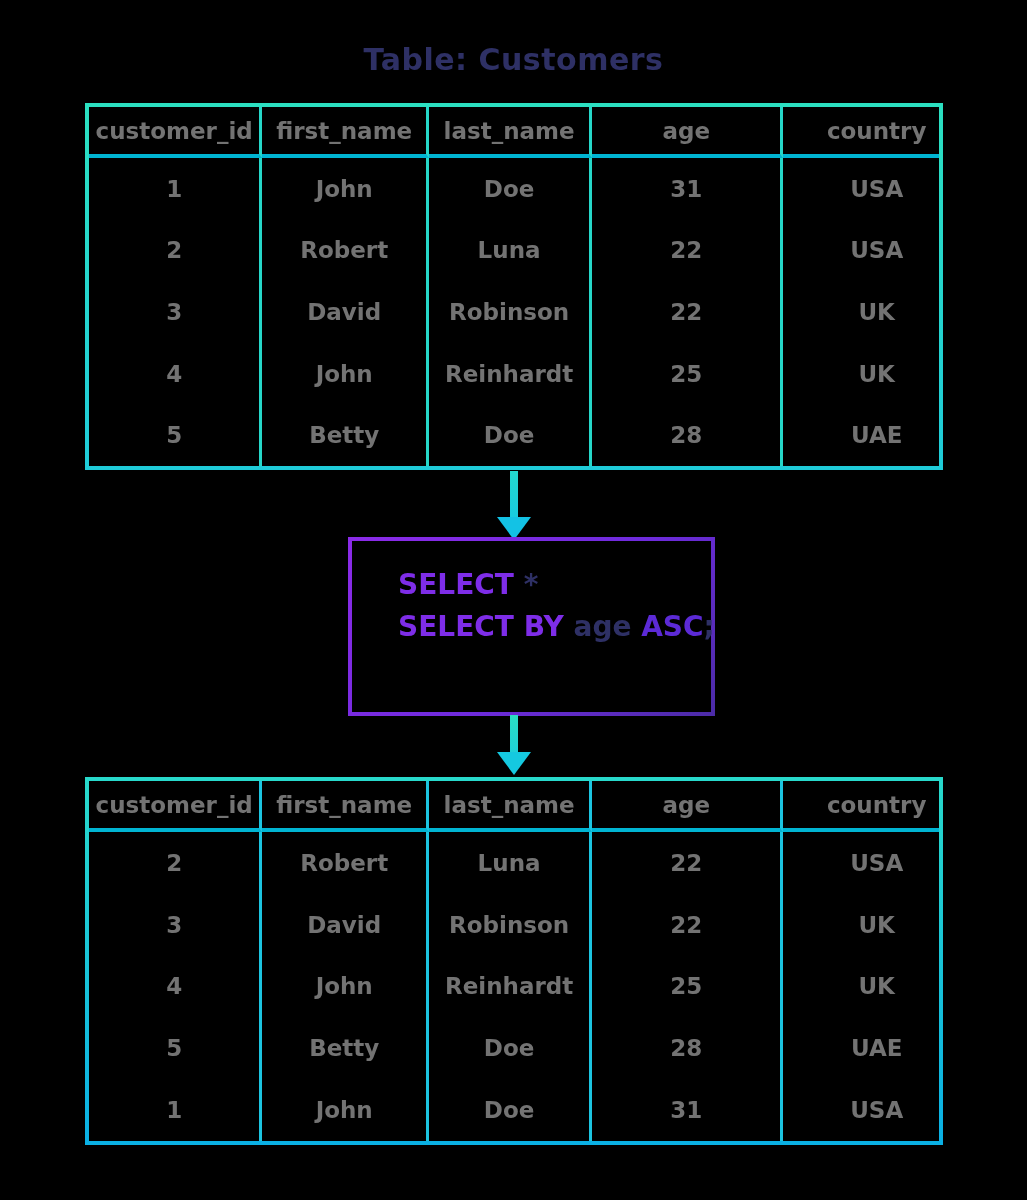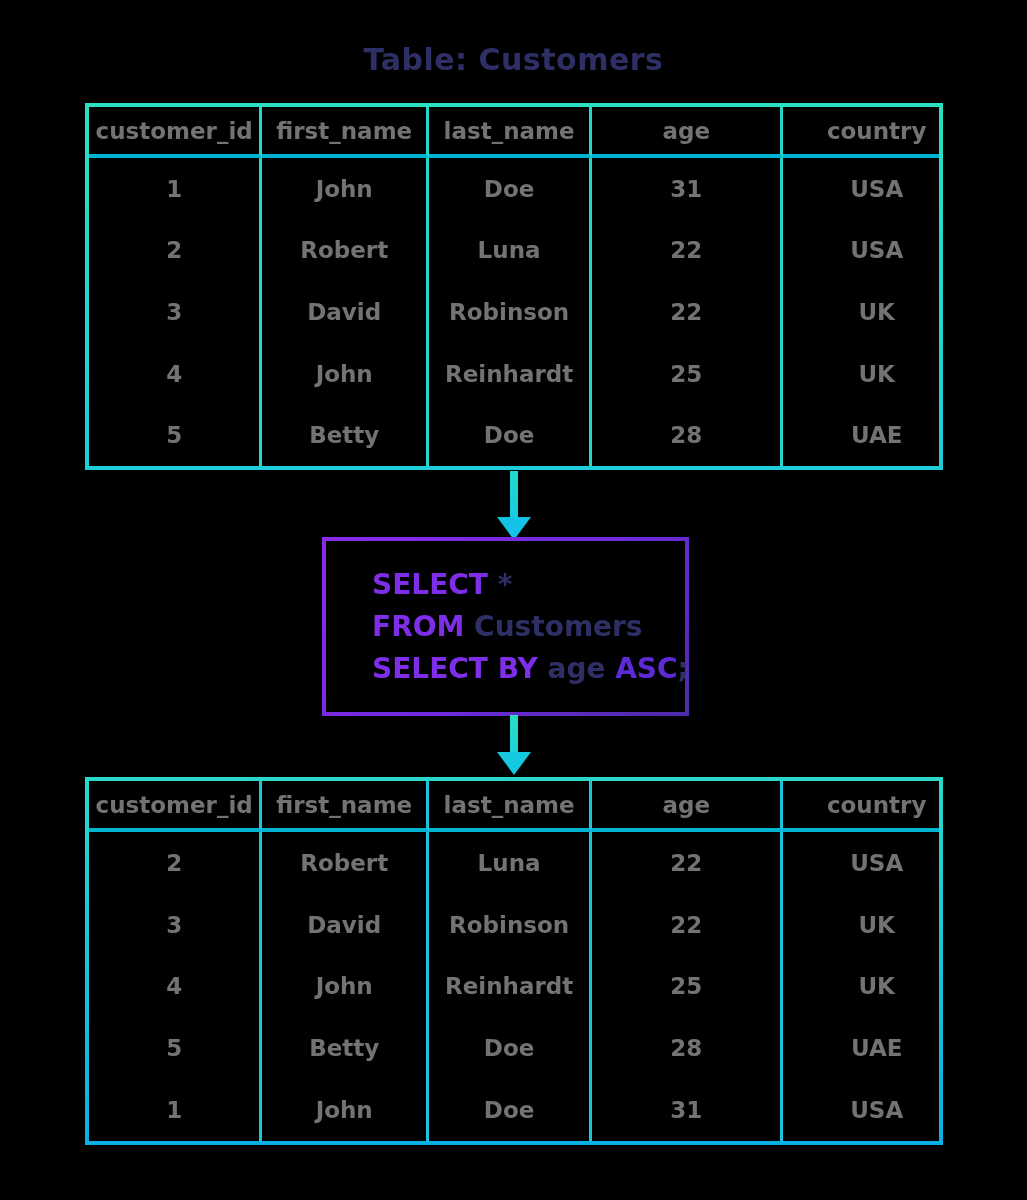--- a/index.html
+++ b/index.html
@@ -72,21 +72,21 @@
     border-right: 17px solid transparent;
   }
   .arrow1 { top: 471px; height: 69px; }
   .arrow1 .head { top: 46px; border-top: 23px solid #13c2e5; }
   .arrow2 { top: 715px; height: 61px; }
   .arrow2 .head { top: 37px; border-top: 23px solid #15c9e0; }
 
   
   .sql-box {
     position: absolute;
-    left: 322px; top: 537px;
+    left: 348px; top: 537px;
     width: 313px; height: 129px;      
     border: 4px solid transparent;
     border-image: linear-gradient(135deg, #8b2be8, #6e2bdc 55%, #4c2ba8) 1;
     padding: 23px 0 19px 46px;
     font-size: 28px;
     font-weight: 700;
     line-height: 42px;
     white-space: nowrap;
   }
   .kw  { color: #7e2de8; }
@@ -145,21 +145,20 @@
     </div>
   </div>
 
   <div class="arrow arrow1">
     <div class="shaft"></div>
     <div class="head"></div>
   </div>
 
   <div class="sql-box">
     <div><span class="kw">SELECT</span><span class="arg"> </span><span class="arg">*</span></div>
-    <div><span class="kw">FROM</span><span class="arg"> </span><span class="arg">Customers</span></div>
     <div><span class="kw">SELECT BY</span><span class="arg"> </span><span class="arg">age</span><span class="arg"> </span><span class="kw2">ASC</span><span class="arg">;</span></div>
   </div>
 
   <div class="arrow arrow2">
     <div class="shaft"></div>
     <div class="head"></div>
   </div>
 
   <div class="tbl t2">
     <div class="row">

